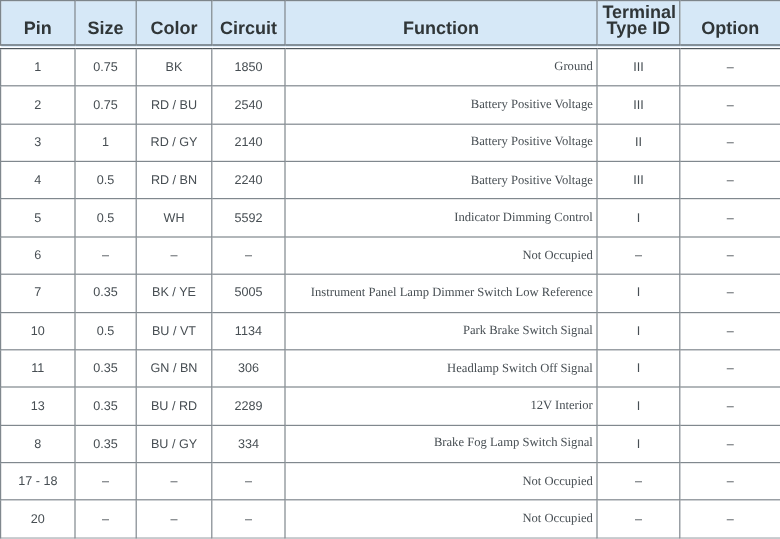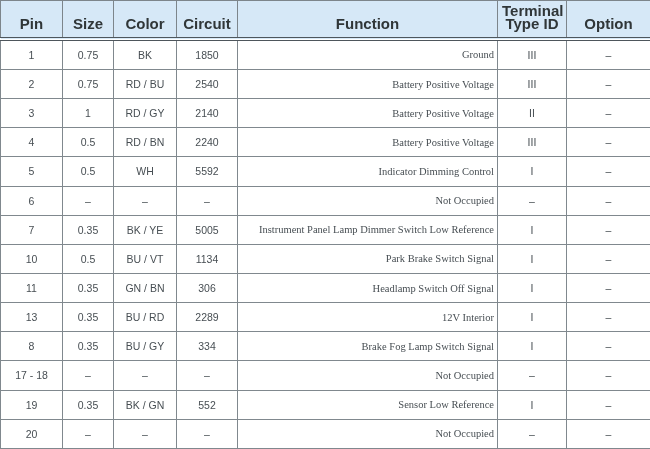--- a/index.html
+++ b/index.html
@@ -187,29 +187,20 @@
         <tr>
           <td class="col-pin">17 - 18</td>
           <td class="col-size">–</td>
           <td class="col-color">–</td>
           <td class="col-circuit">–</td>
           <td class="col-function">Not Occupied</td>
           <td class="col-terminal">–</td>
           <td class="col-option">–</td>
         </tr>
         <tr>
-          <td class="col-pin">19</td>
-          <td class="col-size">0.35</td>
-          <td class="col-color">BK / GN</td>
-          <td class="col-circuit">552</td>
-          <td class="col-function">Sensor Low Reference</td>
-          <td class="col-terminal">I</td>
-          <td class="col-option">–</td>
-        </tr>
-        <tr>
           <td class="col-pin">20</td>
           <td class="col-size">–</td>
           <td class="col-color">–</td>
           <td class="col-circuit">–</td>
           <td class="col-function">Not Occupied</td>
           <td class="col-terminal">–</td>
           <td class="col-option">–</td>
         </tr>
       </tbody>
   </table>

